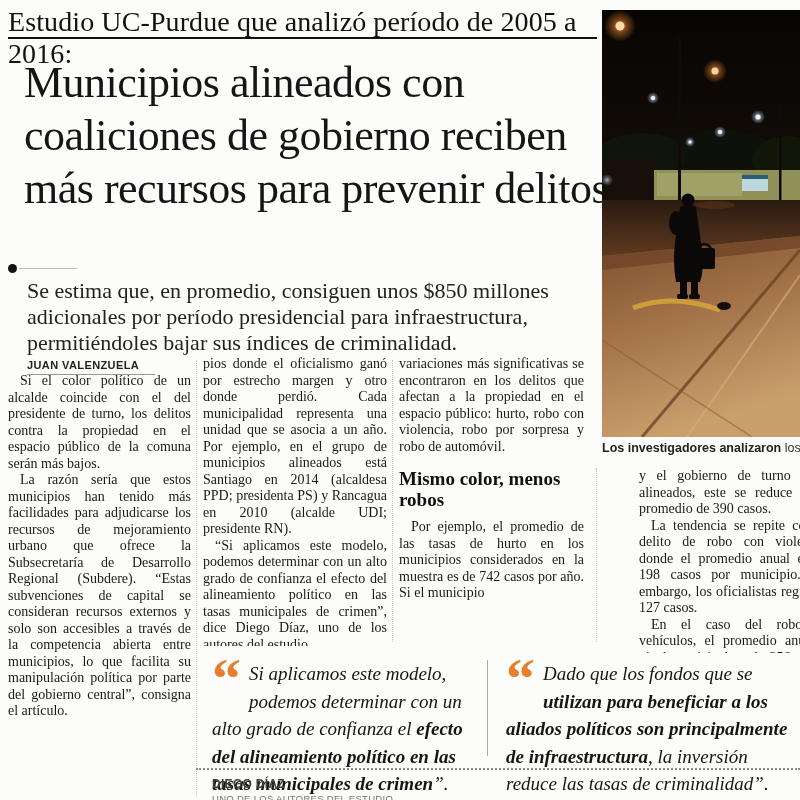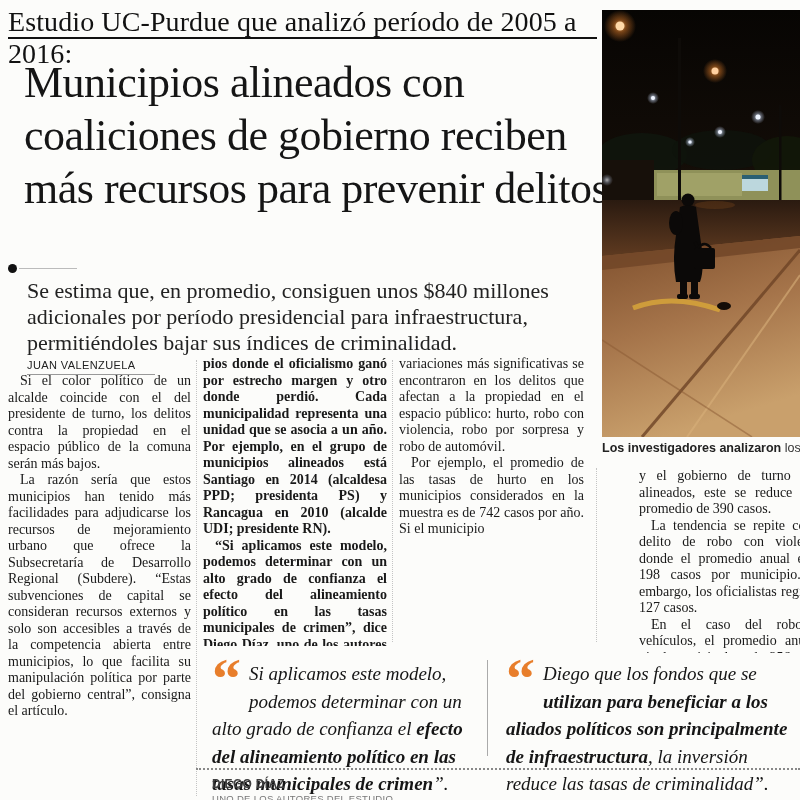--- a/index.html
+++ b/index.html
@@ -27,21 +27,21 @@
   .deck-deco{left:8px;top:264px;width:120px;height:10px;}
   .deck-dot{position:absolute;left:0;top:0;width:9px;height:9px;border-radius:50%;background:#111;}
   .deck-line{position:absolute;left:11px;top:4px;width:58px;height:0;border-top:1px solid #bbb;}
   .subheadline{
     left:27px;top:278px;width:566px;
     font-size:22px;line-height:26px;color:#222;
   }
   .byline{
     left:27px;top:359px;
     font-family:"Liberation Sans", sans-serif;
-    font-size:11px;font-weight:normal;letter-spacing:.4px;color:#222;
+    font-size:11px;font-weight:bold;letter-spacing:.4px;color:#222;
     border-bottom:1px solid #999;padding-bottom:3px;width:128px;
   }
 
   
   .photo{left:602px;top:10px;width:198px;height:427px;background:#0a0705;}
   .photo svg{display:block;}
   .caption{
     left:602px;top:441px;width:198px;
     font-family:"Liberation Sans", sans-serif;font-size:12.5px;color:#222;
     white-space:nowrap;overflow:hidden;
@@ -50,21 +50,21 @@
   .caption .cap-rest{font-weight:normal;color:#333;}
 
   
   .col{
     font-size:14px;line-height:16.5px;text-align:justify;color:#191919;
     overflow:hidden;
   }
   .col p{margin:0;text-indent:12px;}
   .col p.noindent{text-indent:0;}
   .col1{left:8px;top:373px;width:183px;height:408px;}
-  .col2{left:203px;top:356px;width:184px;height:290px;font-weight:bold;}
+  .col2{left:203px;top:356px;width:184px;height:290px;}
   .col3{left:399px;top:356px;width:185px;height:300px;}
   .col4{left:604px;top:468px;width:191px;height:185px;margin-left:35px;}
   .inner-subhead{
     font-size:19px;line-height:21px;font-weight:bold;color:#111;
     margin:13px 0 9px 0;text-align:left;
   }
 
   
   .vrule{width:0;border-left:1px dotted #c4c4c4;}
   .vr1{left:196px;top:360px;height:436px;}
@@ -101,21 +101,21 @@
 <body>
 
 <div class="abs kicker">Estudio UC-Purdue que analizó período de 2005 a 2016:</div>
 <div class="abs kicker-rule"></div>
 <h1 class="abs headline" style="margin:16px;">Municipios alineados con coaliciones de gobierno reciben más recursos para prevenir delitos</h1>
 
 <div class="abs deck-deco">
   <span class="deck-dot"></span>
   <span class="deck-line"></span>
 </div>
-<div class="abs subheadline">Se estima que, en promedio, consiguen unos $840 millones adicionales por período presidencial para infraestructura, permitiéndoles bajar sus índices de criminalidad.</div>
+<div class="abs subheadline">Se estima que, en promedio, consiguen unos $850 millones adicionales por período presidencial para infraestructura, permitiéndoles bajar sus índices de criminalidad.</div>
 <div class="abs byline">JUAN VALENZUELA</div>
 
 <div class="abs photo">
   <svg width="198" height="427" viewBox="0 0 198 427">
     <defs>
       <linearGradient id="sky" x1="0" y1="0" x2="0" y2="1">
         <stop offset="0" stop-color="#070503"></stop>
         <stop offset="0.8" stop-color="#120c07"></stop>
         <stop offset="1" stop-color="#1d130b"></stop>
       </linearGradient>
@@ -210,34 +210,35 @@
 </div>
 
 <div class="abs col col2">
   <p class="noindent">pios donde el oficialismo ganó por estrecho margen y otro donde perdió. Cada municipalidad representa una unidad que se asocia a un año. Por ejemplo, en el grupo de municipios alineados está Santiago en 2014 (alcaldesa PPD; presidenta PS) y Rancagua en 2010 (alcalde UDI; presidente RN).</p>
   <p>“Si aplicamos este modelo, podemos determinar con un alto grado de confianza el efecto del alineamiento político en las tasas municipales de crimen”, dice Diego Díaz, uno de los autores del estudio.</p>
 
 </div>
 
 <div class="abs col col3">
   <p class="noindent">variaciones más significativas se encontraron en los delitos que afectan a la propiedad en el espacio público: hurto, robo con violencia, robo por sorpresa y robo de automóvil.</p>
+  <div class="inner-subhead">Mismo color, menos robos</div>
   <p>Por ejemplo, el promedio de las tasas de hurto en los municipios considerados en la muestra es de 742 casos por año. Si el municipio</p>
 </div>
 
 <div class="abs col col4">
   <p class="noindent">y el gobierno de turno están alineados, este se reduce a un promedio de 390 casos.</p>
   <p>La tendencia se repite con el delito de robo con violencia, donde el promedio anual es de 198 casos por municipio. Sin embargo, los oficialistas registran 127 casos.</p>
   <p>En el caso del robo de vehículos, el promedio anual a nivel municipal es de 256 casos; si el alcalde comparte el color político con</p>
 </div>
 
 <div class="abs quote q1">
   <span class="qmark accent" style="color: rgb(232, 126, 43);">“</span><span>Si aplicamos este modelo, podemos determinar con un alto grado de confianza el </span><b>efecto del alineamiento político en las tasas municipales de crimen</b><span>”.</span>
 </div>
 
 <div class="abs quote-divider"></div>
 
 <div class="abs quote q2">
-  <span class="qmark accent" style="color: rgb(232, 126, 43);">“</span><span>Diego que los fondos que se </span><b>utilizan para beneficiar a los aliados políticos son principalmente de infraestructura</b><span>, la inversión reduce las tasas de criminalidad”.</span>
+  <span class="qmark accent" style="color: rgb(232, 126, 43);">“</span><span>Dado que los fondos que se </span><b>utilizan para beneficiar a los aliados políticos son principalmente de infraestructura</b><span>, la inversión reduce las tasas de criminalidad”.</span>
 </div>
 
 <div class="abs quote-dotted"></div>
 <div class="abs attr-name">DIEGO DÍAZ</div>
 <div class="abs attr-role">UNO DE LOS AUTORES DEL ESTUDIO</div>
 
 </body></html>

